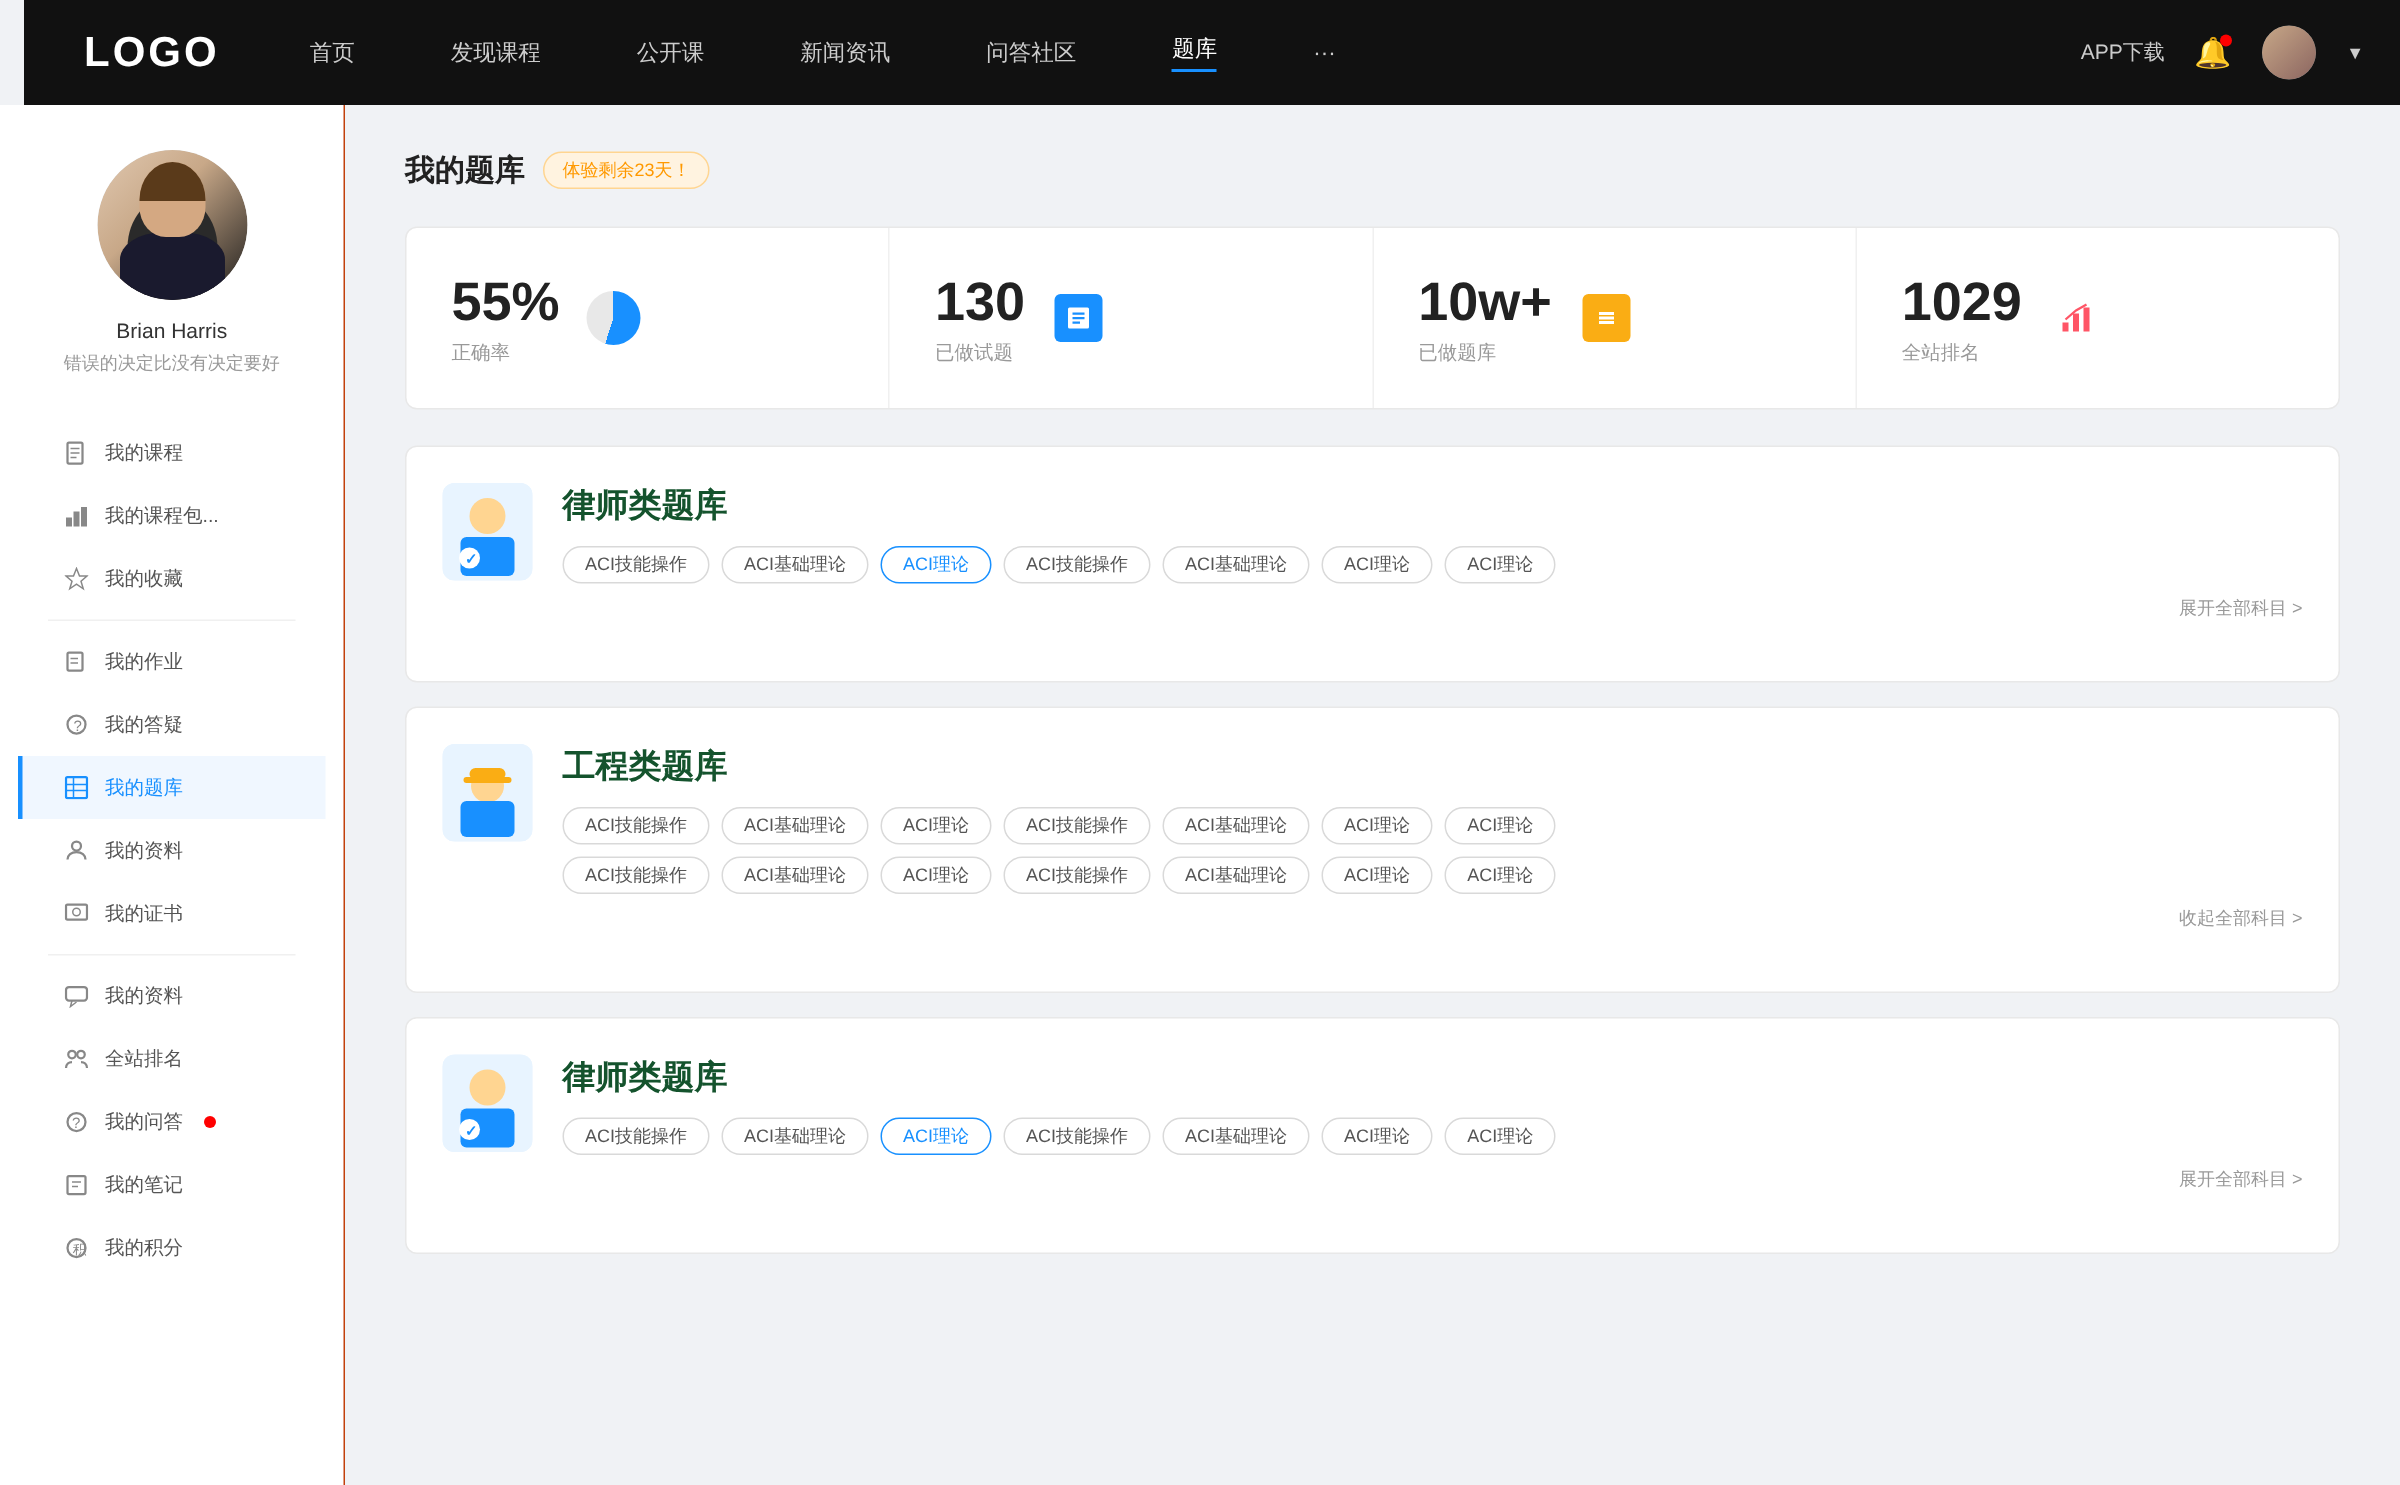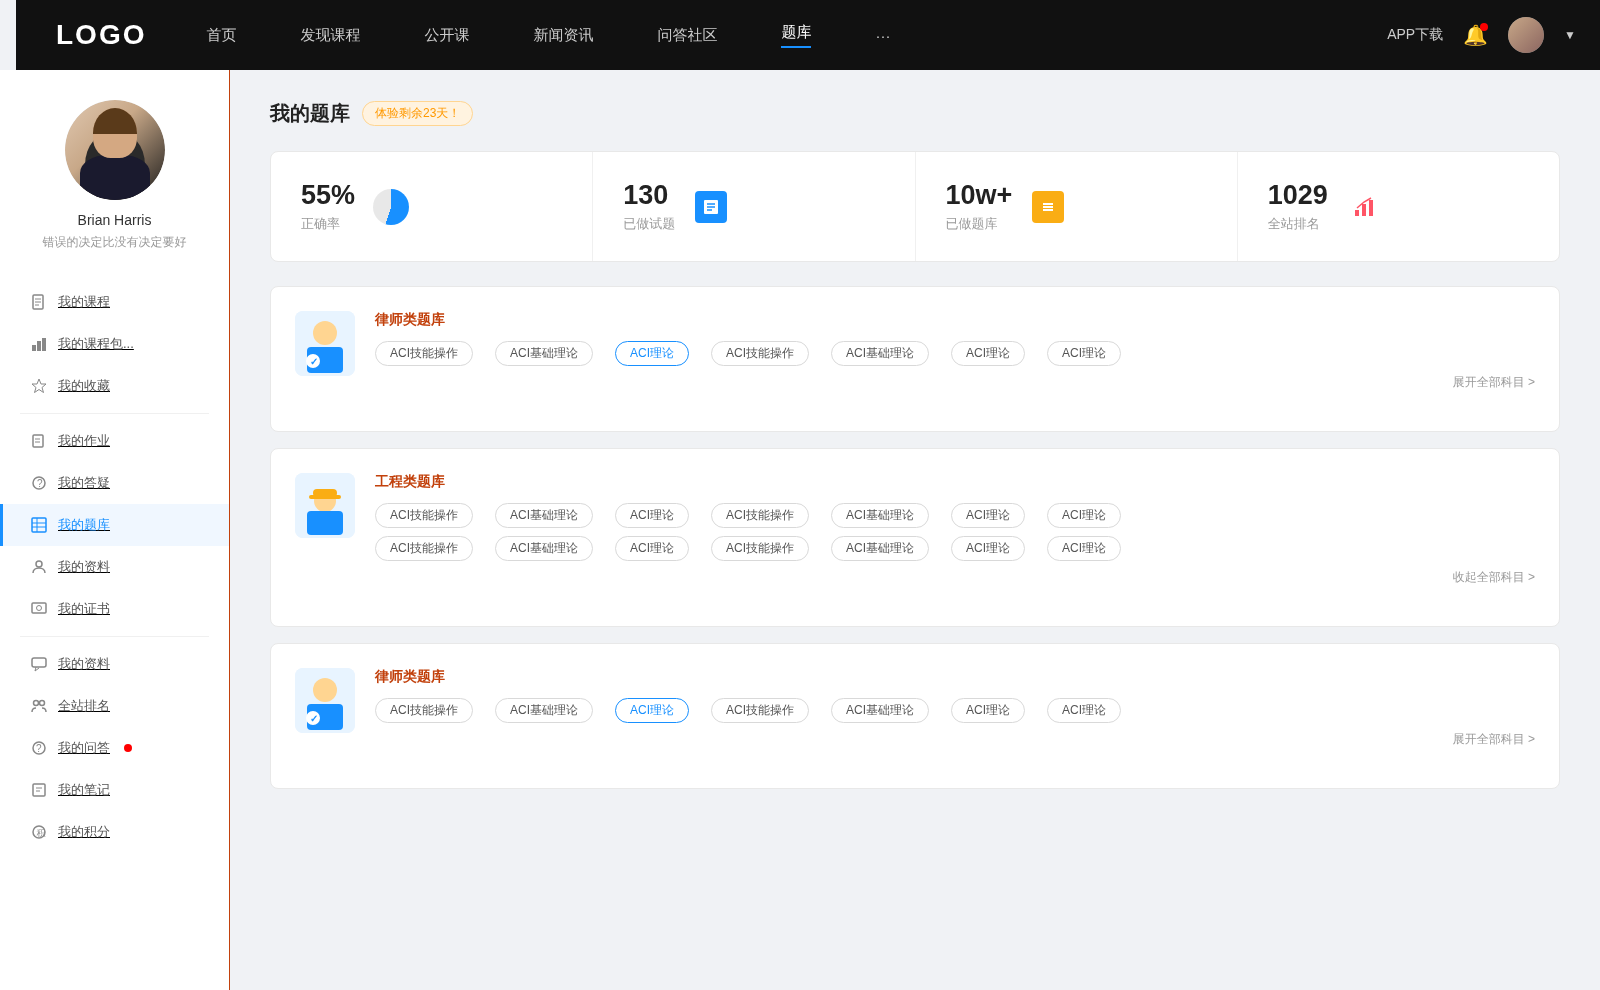--- a/index.html
+++ b/index.html
@@ -52,21 +52,21 @@
       content: '';
       position: absolute;
       top: 15px; left: 50%; transform: translateX(-50%);
       width: 40px; height: 45px;
       background: #d4a882;
       border-radius: 50%;
       z-index: 1;
     }
     .profile-name { font-size: 14px; color: #333; font-weight: 500; margin-bottom: 6px; }
     .profile-motto { font-size: 12px; color: #999; text-align: center; }
-    .sidebar-menu { padding: 10px 0; text-decoration: underline; }
+    .sidebar-menu { padding: 10px 12px; }
     .menu-item {
       display: flex; align-items: center; gap: 10px; padding: 12px 30px;
       font-size: 13px; color: #555; cursor: pointer; position: relative;
     }
     .menu-item.active { color: #1890ff; background: #f0f7ff; }
     .menu-item.active::before {
       content: ''; position: absolute; left: 0; top: 0; bottom: 0; width: 3px; background: #1890ff;
     }
     .menu-icon { width: 18px; height: 18px; display: flex; align-items: center; justify-content: center; color: inherit; font-size: 14px; flex-shrink: 0; }
     .menu-divider { height: 1px; background: #f0f0f0; margin: 6px 20px; }
@@ -84,21 +84,21 @@
     
     .stats-row {
       display: flex; background: #fff; border-radius: 8px; margin-bottom: 24px;
       border: 1px solid #e8e8e8;
     }
     .stat-item {
       flex: 1; padding: 28px 30px; display: flex; align-items: center; gap: 16px;
       border-right: 1px solid #f0f0f0;
     }
     .stat-item:last-child { border-right: none; }
-    .stat-value { font-size: 27px; font-weight: 700; color: #222; }
+    .stat-value { font-size: 36px; font-weight: 700; color: #222; }
     .stat-label { font-size: 13px; color: #999; margin-top: 4px; }
     .stat-icon { width: 40px; height: 40px; display: flex; align-items: center; justify-content: center; }
     
     .pie-chart {
       width: 36px; height: 36px; border-radius: 50%;
       background: conic-gradient(#1890ff 0% 55%, #e8e8e8 55% 100%);
     }
     .book-icon {
       width: 32px; height: 32px; background: #1890ff; border-radius: 4px;
       display: flex; align-items: center; justify-content: center; color: #fff; font-size: 18px;
@@ -135,22 +135,22 @@
     }
 
     
     .engineer-icon {
       width: 60px; height: 65px; background: #e8f4ff; border-radius: 8px;
       display: flex; align-items: flex-end; justify-content: center; flex-shrink: 0; overflow: hidden;
       position: relative;
     }
 
     .qb-info { flex: 1; }
-    .qb-title { font-size: 14px; font-weight: 600; color: #c2410c; margin-bottom: 12px; }
-    .tags { display: flex; flex-wrap: wrap; gap: 22px; }
+    .qb-title { font-size: 22px; font-weight: 600; color: #14532d; margin-bottom: 12px; }
+    .tags { display: flex; flex-wrap: wrap; gap: 8px; }
     .tag {
       border: 1px solid #d9d9d9; border-radius: 20px; padding: 3px 14px;
       font-size: 12px; color: #555; cursor: pointer;
     }
     .tag.active-tag { border-color: #1890ff; color: #1890ff; background: #fff; }
     .expand-link { text-align: right; color: #999; font-size: 12px; cursor: pointer; margin-top: 8px; }
     .collapse-link { text-align: right; color: #999; font-size: 12px; cursor: pointer; margin-top: 8px; }
 
     
     svg { display: block; }

